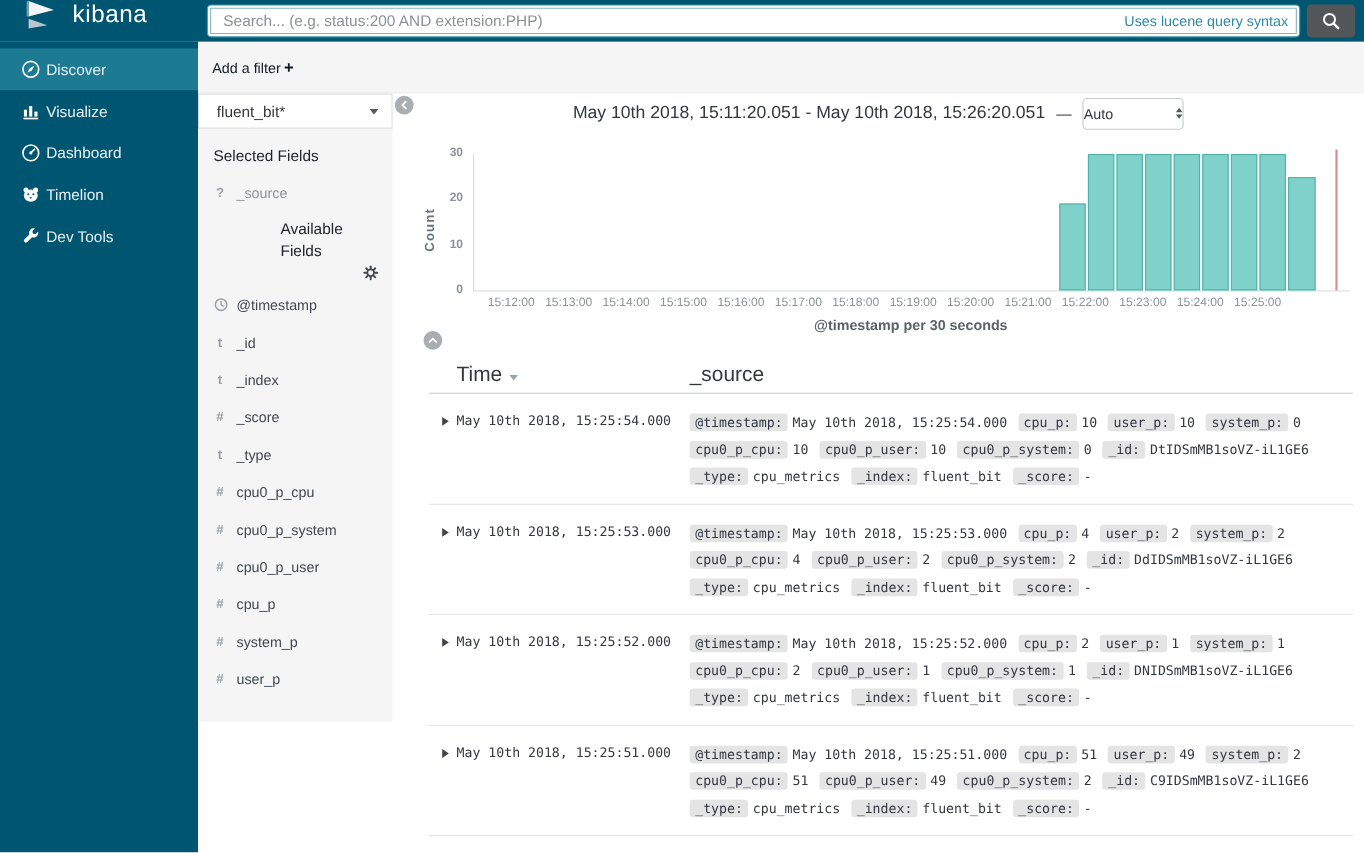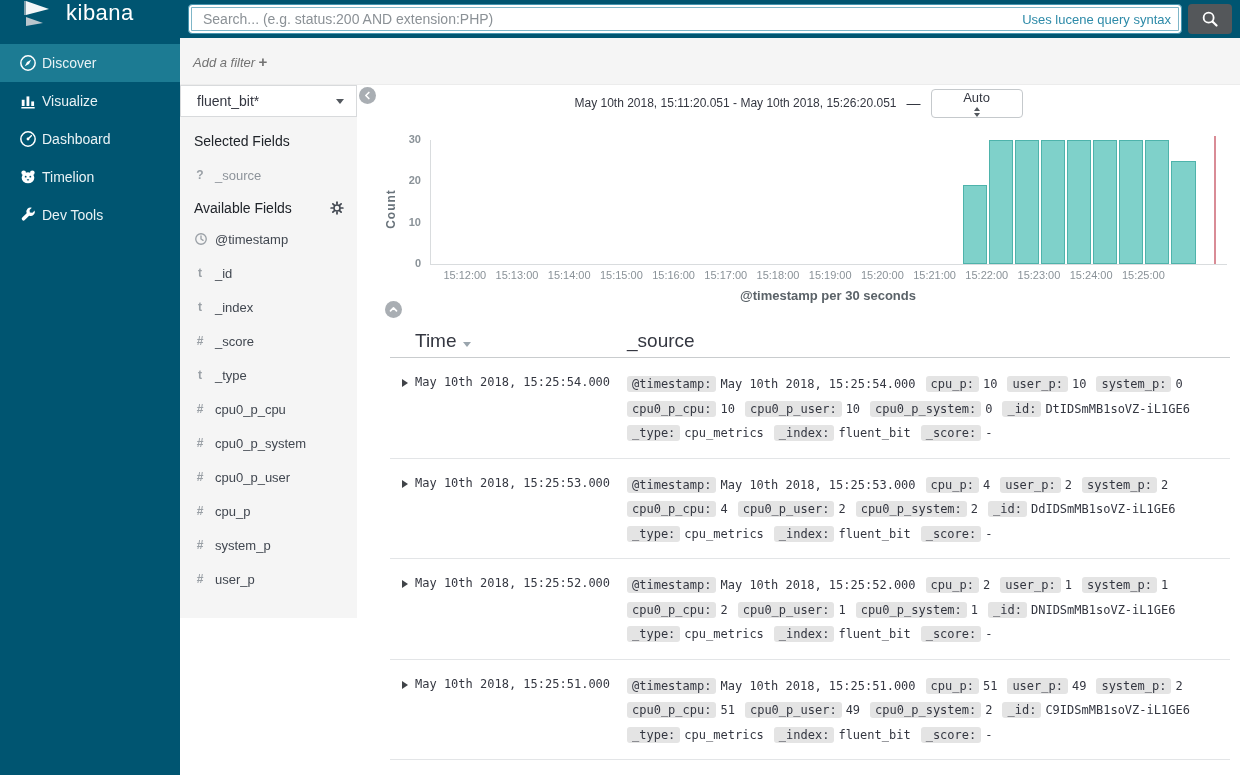--- a/index.html
+++ b/index.html
@@ -24,52 +24,52 @@
   #sidebar{position:absolute;left:0;top:38px;width:180px;height:737px;background:#005571;}
   #nav{padding-top:6px;}
   .nav-item{height:38px;display:flex;align-items:center;padding-left:17px;gap:3px;cursor:pointer;color:#e8f2f5;}
   .nav-item.active{background:#1c7b93;}
   .nav-icon{width:22px;height:22px;display:flex;align-items:center;justify-content:center;color:#fff;}
   .nav-label{font-size:14px;}
 
   
   #filterbar{position:absolute;left:180px;top:38px;width:1060px;height:47px;background:#f5f5f5;
              display:flex;align-items:center;padding-left:13px;box-sizing:border-box;border-bottom:1px solid #ececec;}
-  #add-filter{color:#737373;font-size:13px;cursor:pointer;font-style:italic;}
+  #add-filter{color:#0f172a;font-size:13px;cursor:pointer;}
   #add-filter .plus{font-weight:bold;font-size:15px;margin-left:3px;}
 
   
   #fieldspanel{position:absolute;left:180px;top:85px;width:177px;background:#f5f5f5;padding-bottom:16px;}
   #index-selector{height:30px;background:#fff;border:1px solid #d8dadc;display:flex;align-items:center;
                   padding:0 12px 0 16px;cursor:pointer;}
   #index-selector .ip-label{flex:1;font-size:14px;color:#343741;}
   .caret-down{width:0;height:0;border-left:4px solid transparent;border-right:4px solid transparent;border-top:5px solid #53585e;}
   .panel-inner{padding:14px 12px 0 14px;}
   .fields-heading{font-size:14px;color:#20242a;margin:0 0 13px 0;line-height:20px;}
   .field-row{display:flex;align-items:center;gap:9px;height:22px;margin-bottom:12px;}
   .ftype{width:12px;text-align:center;color:#9aa0a6;font-size:12px;font-weight:bold;flex:none;}
   .fname{font-size:13px;color:#414750;}
   .fname.muted{color:#8d939a;}
-  #avail-head-row{display:flex;align-items:flex-start;margin:4px 0 10px 0;}
+  #avail-head-row{display:flex;align-items:flex-end;margin:4px 0 10px 0;flex-direction:column;}
   #avail-head-row .fields-heading{flex:1;margin:0;width:90px;}
   #fields-gear{width:16px;height:16px;color:#414750;cursor:pointer;margin-top:2px;}
 
   
   #main{position:absolute;left:357px;top:85px;width:883px;height:690px;background:#fff;}
   .circle-btn{width:17px;height:17px;border-radius:50%;background:#a9aeb3;display:flex;align-items:center;
               justify-content:center;cursor:pointer;position:absolute;}
   #collapse-left{left:2px;top:2px;}
   #collapse-up{left:28px;top:216px;}
 
   #timebar{position:absolute;left:0;top:0;width:100%;height:36px;display:flex;align-items:center;
            justify-content:center;gap:10px;}
-  #time-range{font-size:12px;color:#343741;text-align:center;}
+  #time-range{font-size:16px;color:#343741;text-align:center;}
   #time-dash{font-size:14px;color:#343741;}
   #interval-select{width:92px;height:29px;border:1px solid #c5c9cc;border-radius:4px;background:#fff;
-                   display:flex;align-items:center;padding:0 0;box-sizing:border-box;cursor:pointer;flex-direction:column;}
+                   display:flex;align-items:center;padding:0 0;box-sizing:border-box;cursor:pointer;}
   #interval-select .iv-label{flex:1;font-size:13px;color:#343741;}
   .arrs{display:flex;flex-direction:column;gap:2px;}
   .arr-up{width:0;height:0;border-left:3.5px solid transparent;border-right:3.5px solid transparent;border-bottom:4px solid #53585e;}
   .arr-dn{width:0;height:0;border-left:3.5px solid transparent;border-right:3.5px solid transparent;border-top:4px solid #53585e;}
 
   
   #plot{position:absolute;left:73px;top:55px;width:796px;height:124px;
         border-left:1px solid #d9dcde;border-bottom:1px solid #d9dcde;}
   .bar{position:absolute;bottom:0;background:#7fd1ca;border:1px solid #4eb3ab;box-sizing:border-box;}
   #now-line{position:absolute;top:-4px;bottom:0;width:2px;background:#d98c96;}

